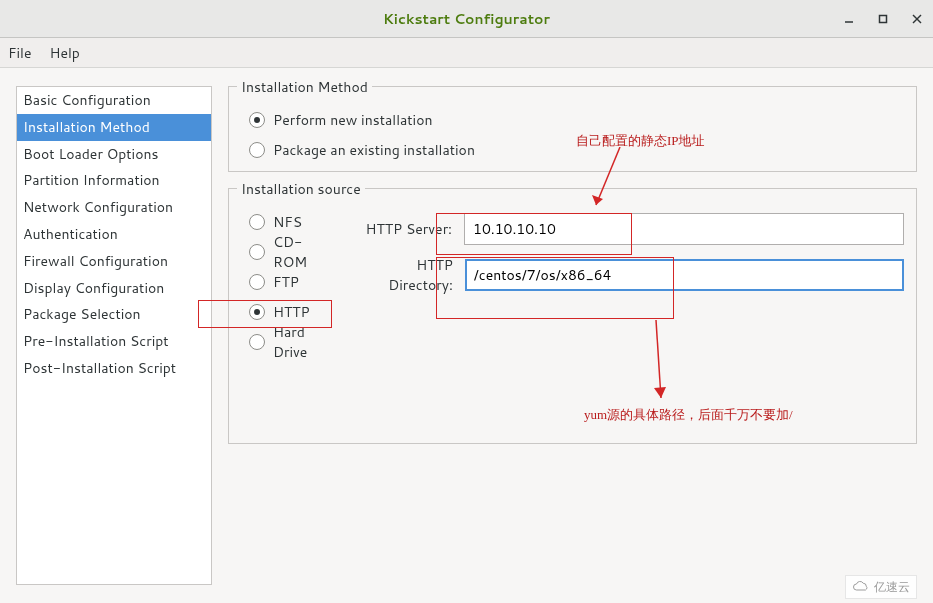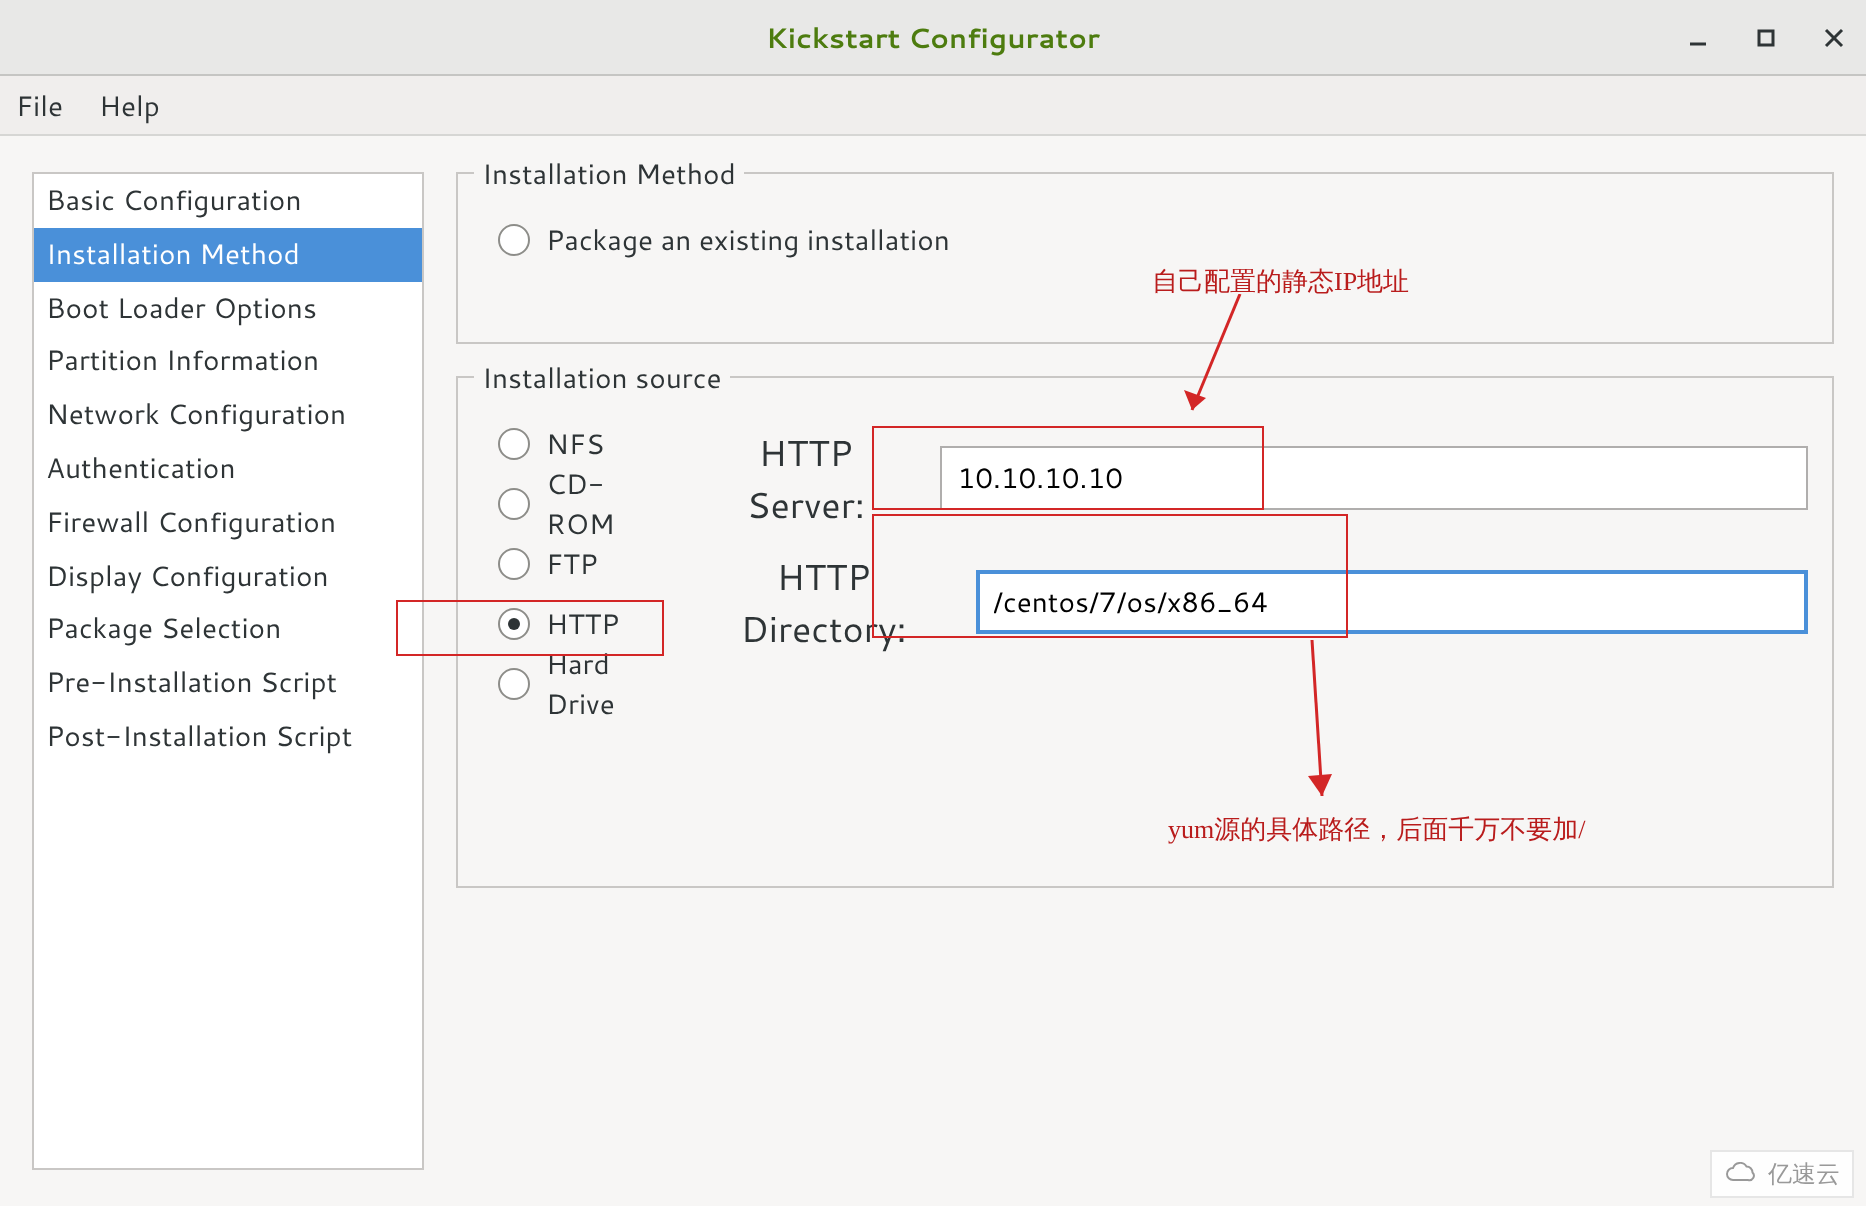--- a/index.html
+++ b/index.html
@@ -26,30 +26,30 @@
     
     .radio-row { display: flex; align-items: center; height: 30px; }
     .radio { width: 16px; height: 16px; border-radius: 50%; border: 1px solid #8d8d89; background: #fff; margin: 0 8px; display: flex; align-items: center; justify-content: center; flex-shrink: 0; }
     .radio.checked::after { content: ""; width: 6px; height: 6px; border-radius: 50%; background: #2e3436; }
     .radio-label { font-size: 14px; }
     
     .source-grid { display: flex; }
     .source-left { display: flex; flex-direction: column; }
     .source-right { margin-left: 28px; display: flex; flex-direction: column; gap: 10px; padding-top: 6px; }
     .field-row { display: flex; align-items: center; gap: 12px; }
-    .field-label { font-size: 18px; min-width: 104px; text-align: center; }
+    .field-label { font-size: 14px; min-width: 104px; text-align: right; }
     .text-input { height: 32px; border: 1px solid #b0aead; background: #fff; padding: 0 8px; font-size: 14px; width: 440px; }
     .text-input.focused { border: 1px solid #4a90d9; box-shadow: inset 0 0 0 1px #4a90d9; outline: none; }
     
     
     .annot-box { position: absolute; border: 1px solid #d32626; pointer-events: none; }
     .annot-text { position: absolute; color: #b91c1c; font-size: 13px; font-family: "SimSun", serif; pointer-events: none; white-space: nowrap; }
     .annot-arrow { position: absolute; pointer-events: none; }
     
-    .watermark { position: absolute; right: 6px; bottom: 4px; display: flex; align-items: center; gap: 4px; color: #999; font-size: 12px; background: rgba(255,255,255,0.85); padding: 2px 6px; border: 1px solid #e6e6e6;}
+    .watermark { position: absolute; right: 16px; bottom: 4px; display: flex; align-items: center; gap: 4px; color: #999; font-size: 12px; background: rgba(255,255,255,0.85); padding: 2px 6px; border: 1px solid #e6e6e6;}
     .watermark svg { width: 18px; height: 12px; }
   </style>
 </head>
 <body>
 
 <div class="titlebar">
   <div class="titlebar-title">Kickstart Configurator</div>
   <div class="titlebar-controls">
     <div class="titlebar-btn">
       <svg width="10" height="10" viewBox="0 0 10 10">
@@ -88,20 +88,24 @@
     <div class="sidebar-item">Display Configuration</div>
     <div class="sidebar-item">Package Selection</div>
     <div class="sidebar-item">Pre-Installation Script</div>
     <div class="sidebar-item">Post-Installation Script</div>
   </div>
 
   <div class="content">
 
     <div class="groupbox" style="height: 86px;">
       <div class="groupbox-title">Installation Method</div>
+      <div class="radio-row">
+        <div class="radio checked"></div>
+        <div class="radio-label">Perform new installation</div>
+      </div>
       <div class="radio-row">
         <div class="radio"></div>
         <div class="radio-label">Package an existing installation</div>
       </div>
     </div>
 
     <div class="groupbox" style="height: 256px;">
       <div class="groupbox-title">Installation source</div>
       <div class="source-grid">
         <div class="source-left">

